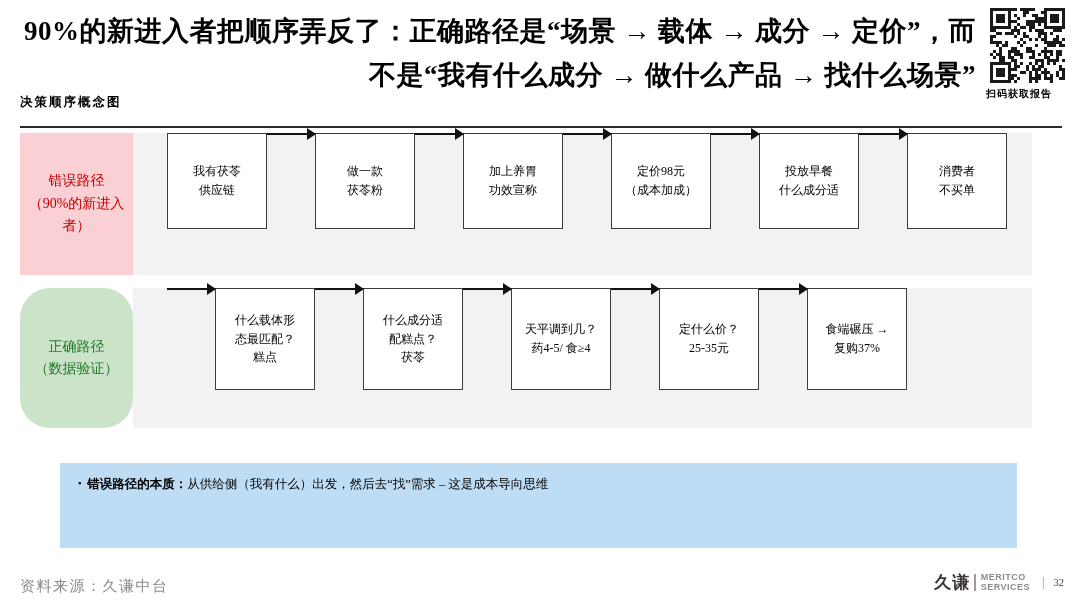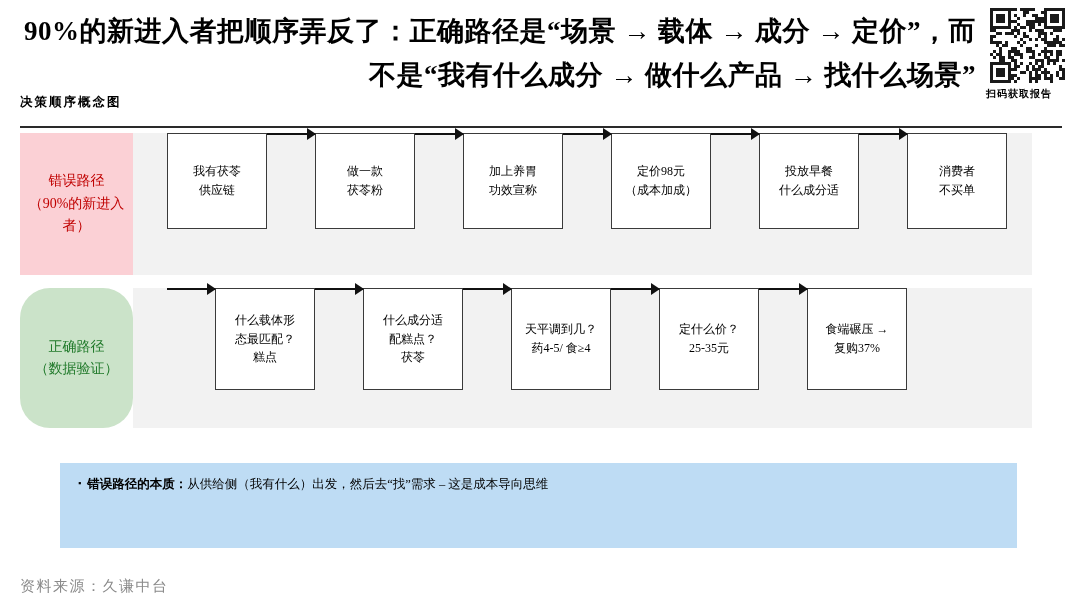--- a/index.html
+++ b/index.html
@@ -379,14 +379,24 @@
   </div>
 
   <div class="notes">
     <div class="note-line">
       <span class="note-bullet">▪</span><span class="note-lead">错误路径的本质：</span><span>从供给侧（我有什么）出发，然后去“找”需求 – 这是成本导向思维</span>
     </div>
   </div>
 
   <div class="source">资料来源：久谦中台</div>
 
+  <div class="footer-right">
+    <span class="logo-cn">久谦</span>
+    <span class="logo-divider"></span>
+    <span class="logo-en">
+      <span>MERITCO</span>
+      <span>SERVICES</span>
+    </span>
+    <span class="page-sep">|</span>
+    <span class="page-number">32</span>
+  </div>
 
 </div>
 
 </body></html>

